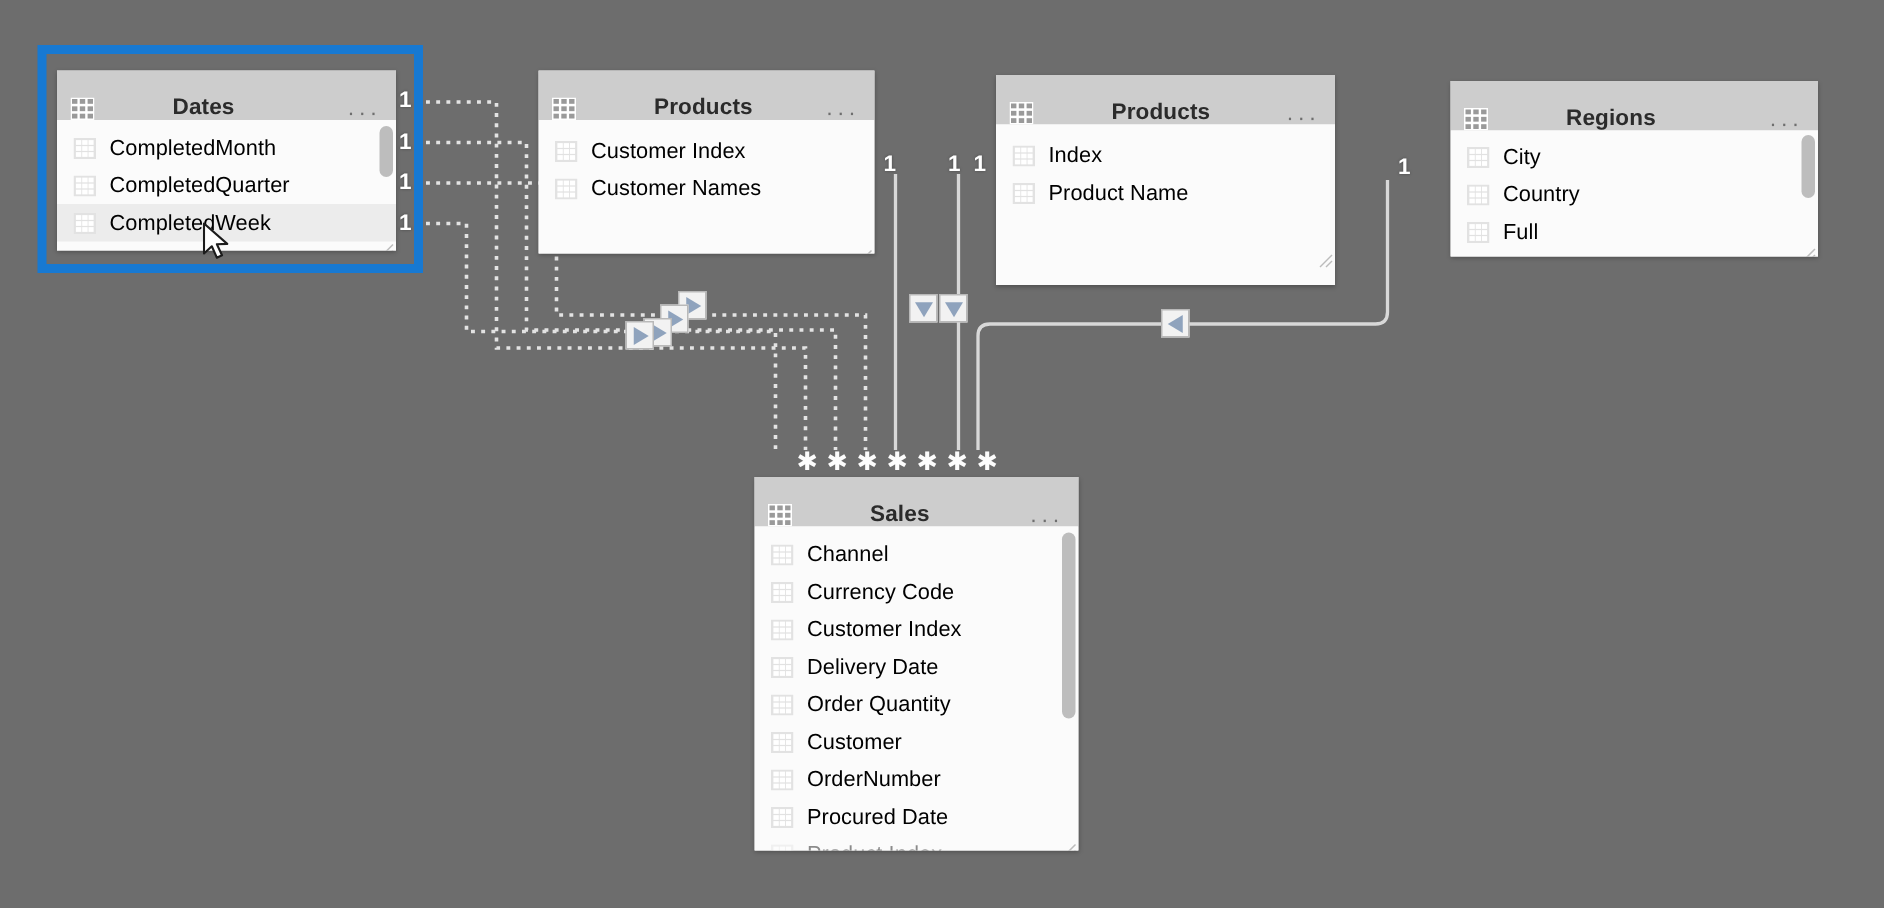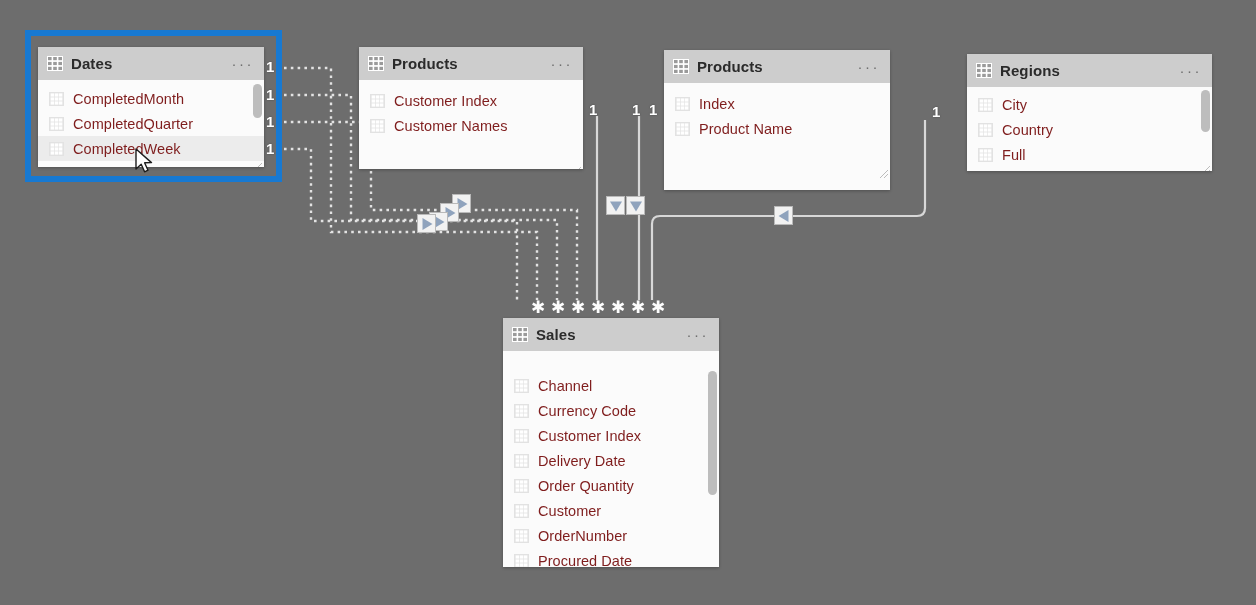--- a/index.html
+++ b/index.html
@@ -94,23 +94,24 @@
     z-index: 5;
     background: #fbfbfb;
     box-sizing: border-box;
     box-shadow: 0 1px 3px rgba(0,0,0,.28);
     overflow: hidden;
   }
   .tbl-header {
     height: 33px;
     background: #cdcdcd;
     display: flex;
-    align-items: center;
+    align-items: flex-end;
     padding: 0 8px 0 9px;
     box-sizing: border-box;
+    gap: 44px;
   }
   .tbl-title {
     font-size: 15px;
     font-weight: bold;
     color: #2b2b2b;
     margin-left: 8px;
     flex: 1;
     white-space: nowrap;
     overflow: hidden;
     letter-spacing: .1px;
@@ -131,21 +132,21 @@
     display: flex;
     align-items: center;
     height: 25px;
     padding-left: 11px;
     box-sizing: border-box;
     white-space: nowrap;
   }
   .field-row.hl { background: #ececec; }
   .field-label {
     font-size: 14.5px;
-    color: #7f1d1d;
+    color: #000000;
     margin-left: 9px;
     letter-spacing: .05px;
   }
 
   
   .gicon { flex: 0 0 auto; display: block; }
 
   
   .vscroll {
     position: absolute;
@@ -544,21 +545,21 @@
             <rect x="6.2" y="5.9" width="3.6" height="3.2"></rect>
             <rect x="11.4" y="5.9" width="3.6" height="3.2"></rect>
         <rect x="1" y="10.8" width="3.6" height="3.2"></rect>
             <rect x="6.2" y="10.8" width="3.6" height="3.2"></rect>
             <rect x="11.4" y="10.8" width="3.6" height="3.2"></rect>
           </g>
       </svg>
       <span class="tbl-title">Sales</span>
       <span class="ellipsis-btn">···</span>
     </div>
-    <div class="tbl-body" style="height:216px;padding-top:6px;margin-top:16px;">
+    <div class="tbl-body" style="height:216px;padding-top:6px;">
       <div class="field-row">
         <svg class="gicon" width="15" height="14" viewBox="0 0 15 14">
             <rect width="15" height="14" fill="#e2e2e2"></rect>
             <g fill="#ffffff">
               <rect x="1.6" y="1.4" width="3.6" height="3.2"></rect>
               <rect x="5.8" y="1.4" width="3.6" height="3.2"></rect>
               <rect x="10" y="1.4" width="3.4" height="3.2"></rect>
               <rect x="1.6" y="5.4" width="3.6" height="3.2"></rect>
               <rect x="5.8" y="5.4" width="3.6" height="3.2"></rect>
               <rect x="10" y="5.4" width="3.4" height="3.2"></rect>

